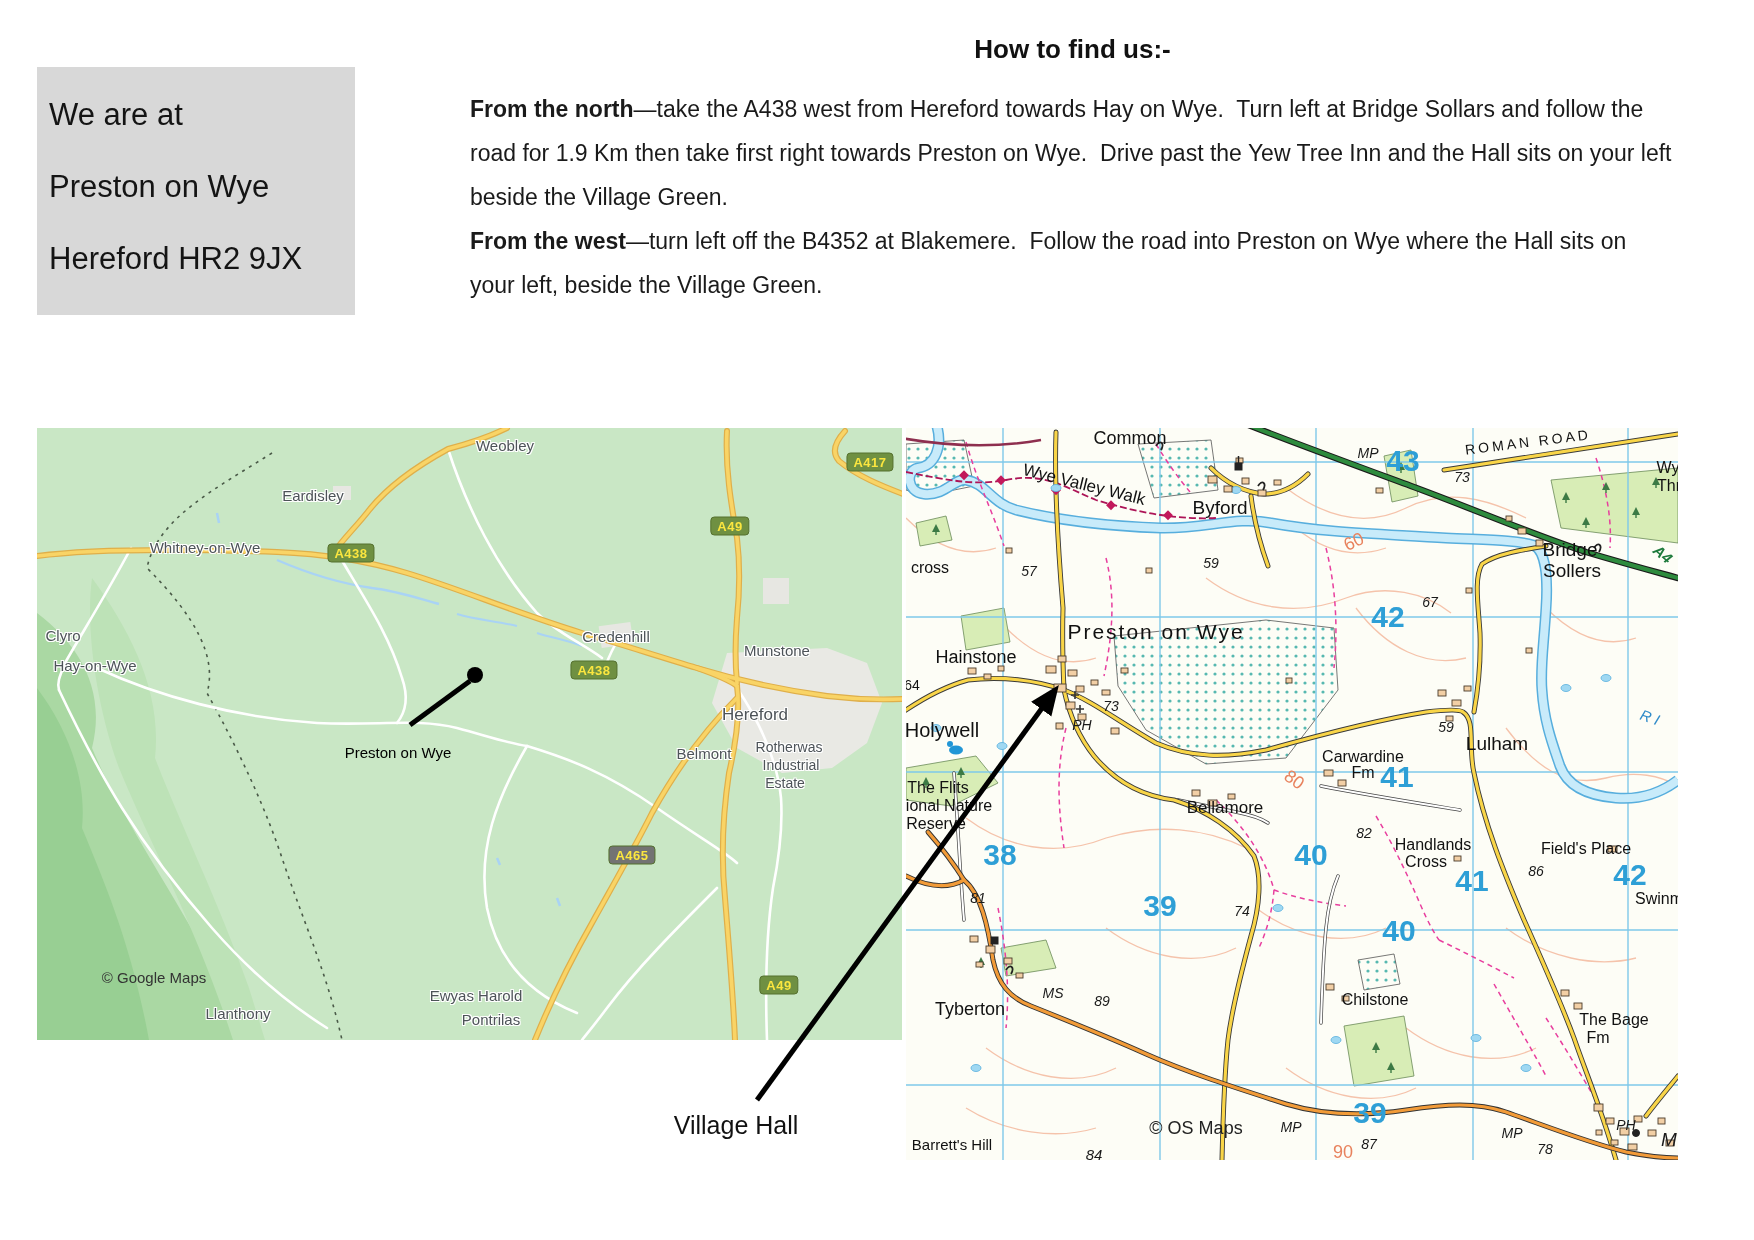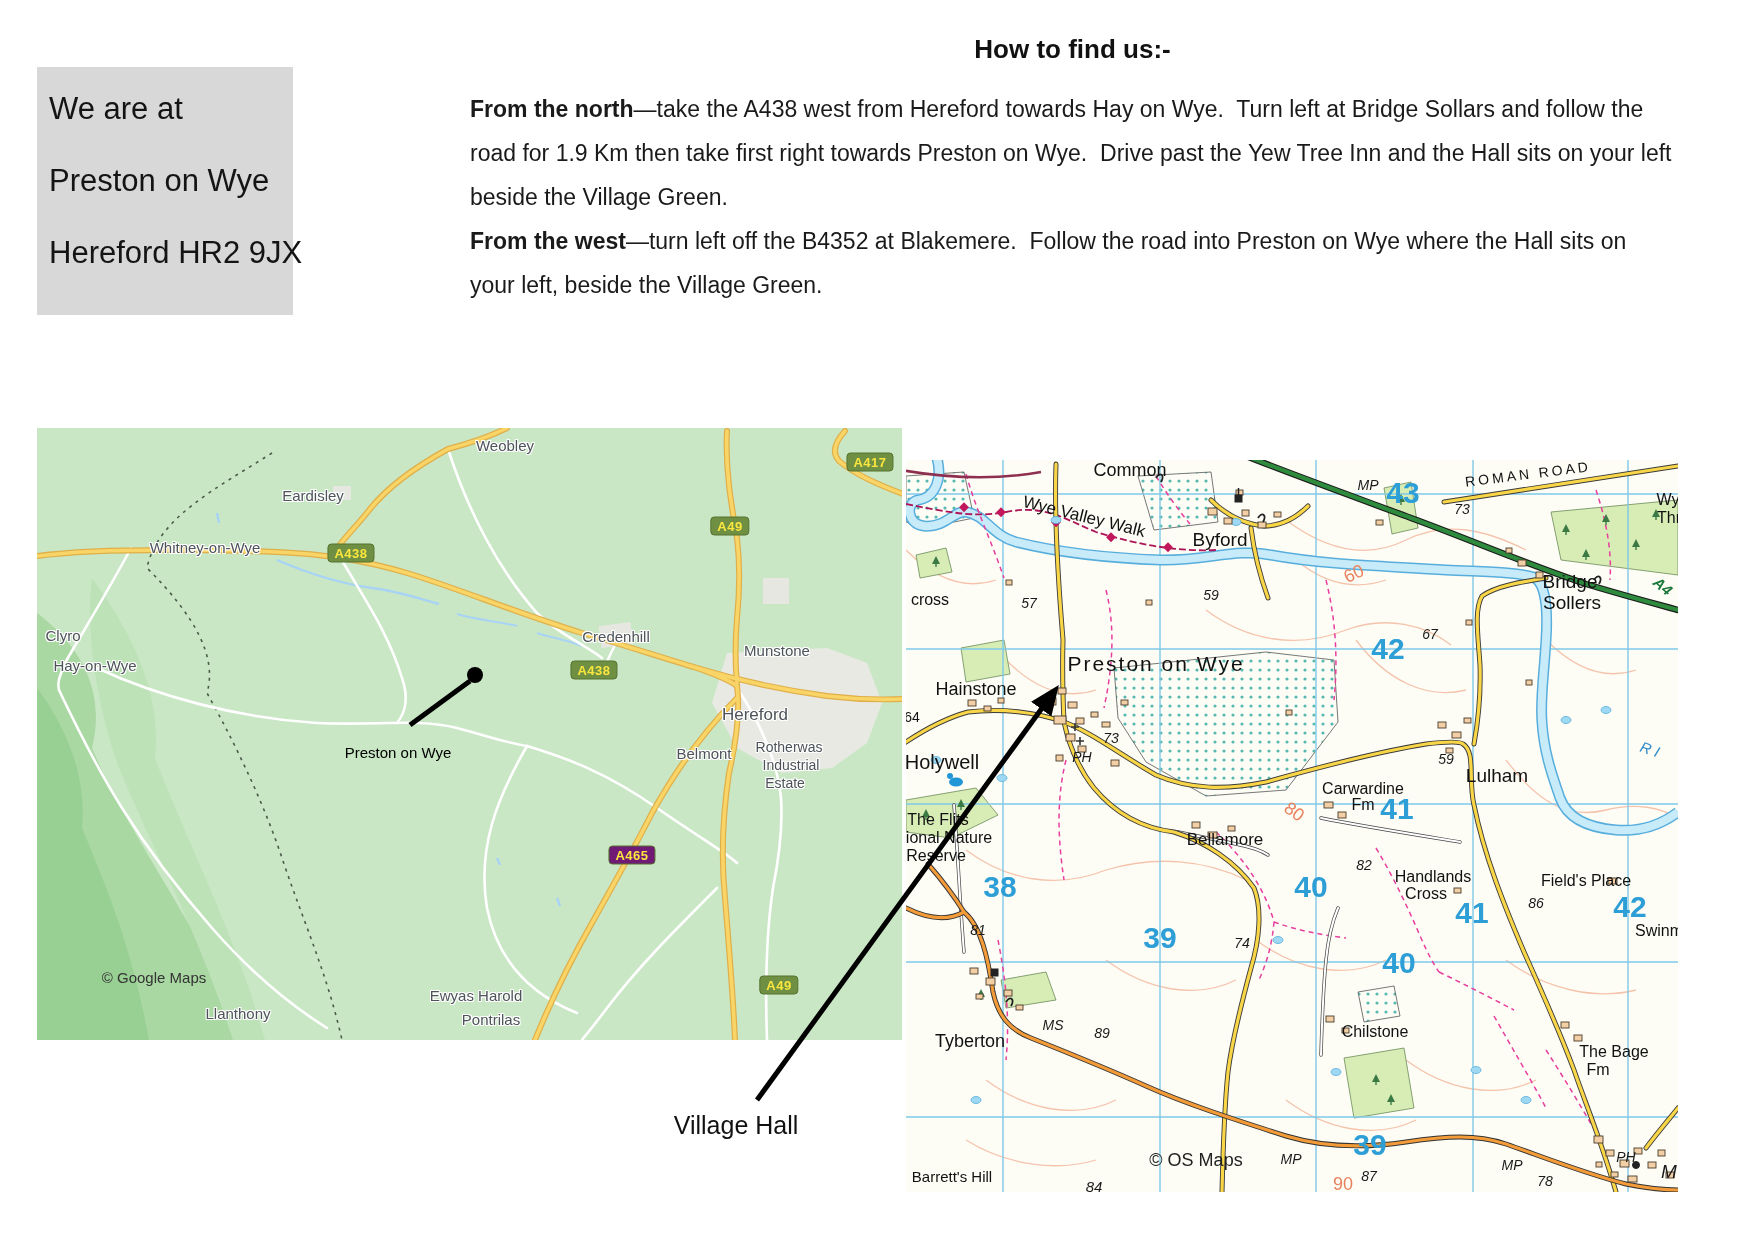--- a/index.html
+++ b/index.html
@@ -1,33 +1,33 @@
 <!DOCTYPE html>
 <html><head>
 <meta charset="utf-8">
 <style>
   html,body{margin:0;padding:0;background:#fff;font-family:"Liberation Sans",sans-serif;}
   #page{position:relative;width:1754px;height:1240px;background:#fff;overflow:hidden;}
 
   
-  .addr{position:absolute;left:37px;top:67px;width:256px;height:248px;background:#d8d8d8;
-        padding:6px 0 0 12px;box-sizing:border-box;}
+  .addr{position:absolute;left:37px;top:67px;width:318px;height:248px;background:#d8d8d8;
+        padding:12px 0 0 12px;box-sizing:border-box;}
   .addr div{font-size:31px;line-height:72px;color:#141414;white-space:nowrap;}
 
   
   .howto{position:absolute;left:470px;top:34px;width:1205px;color:#1a1a1a;}
   .howto h1{font-size:26px;margin:0 0 22px 0;color:#111;text-align:center;}
   .howto p{font-size:23px;line-height:44px;margin:0;}
   .howto p span{white-space:pre-wrap;}
   .howto b{font-weight:bold;}
 
   
   .map{position:absolute;overflow:hidden;}
   #gmap{left:37px;top:428px;width:865px;height:612px;background:#c9e7c5;}
-  #osmap{left:906px;top:428px;width:772px;height:732px;background:#fdfdf6;margin-top:32px;}
+  #osmap{left:906px;top:428px;width:772px;height:732px;background:#fdfdf6;}
   .map svg{position:absolute;left:0;top:0;}
 
   .lbl{position:absolute;transform:translate(-50%,-50%);white-space:nowrap;pointer-events:none;}
   
   .glbl{color:#4d5358;font-size:15px;
         text-shadow:-1px -1px 0 #fff,1px -1px 0 #fff,-1px 1px 0 #fff,1px 1px 0 #fff,0 1px 0 #fff,0 -1px 0 #fff;}
   .ganno{color:#000;font-size:25px;text-shadow:none;font-family:"Liberation Sans",sans-serif;}
   .gattr{color:#333;font-size:15px;text-shadow:none;}
   .badge{position:absolute;transform:translate(-50%,-50%);background:#6f9042;color:#fbe63f;
          font-size:13px;font-weight:bold;padding:1px 6px;border-radius:4px;border:1px solid #55702f;
@@ -132,21 +132,21 @@
       <span class="lbl glbl" style="left: 748px; top: 355px; font-size: 14px; transform: translate(-50%, -50%);">Estate</span>
       <span class="lbl glbl" style="left: 201px; top: 585px; font-size: 15px; transform: translate(-50%, -50%);">Llanthony</span>
       <span class="lbl glbl" style="left: 439px; top: 567px; font-size: 15px; transform: translate(-50%, -50%);">Ewyas Harold</span>
       <span class="lbl glbl" style="left: 454px; top: 591px; font-size: 15px; transform: translate(-50%, -50%);">Pontrilas</span>
       <span class="lbl gattr" style="left: 117px; top: 549px; font-size: 15px; transform: translate(-50%, -50%);">© Google Maps</span>
       <span class="lbl ganno" style="left: 361px; top: 324px; font-size: 15px; transform: translate(-50%, -50%);">Preston on Wye</span>
       <span class="badge" style="left: 833px; top: 34px; background: rgb(111, 144, 66); color: rgb(251, 230, 63);">A417</span>
       <span class="badge" style="left: 693px; top: 98px; background: rgb(111, 144, 66); color: rgb(251, 230, 63);">A49</span>
       <span class="badge" style="left: 314px; top: 125px; background: rgb(111, 144, 66); color: rgb(251, 230, 63);">A438</span>
       <span class="badge" style="left: 557px; top: 242px; background: rgb(111, 144, 66); color: rgb(251, 230, 63);">A438</span>
-      <span class="badge" style="left: 595px; top: 427px; background: #701a75; color: rgb(251, 230, 63);">A465</span>
+      <span class="badge" style="left: 595px; top: 427px; background: #737373; color: rgb(251, 230, 63);">A465</span>
       <span class="badge" style="left: 742px; top: 557px; background: rgb(111, 144, 66); color: rgb(251, 230, 63);">A49</span>
     </div>
 
   <div id="osmap" class="map">
     <svg width="772" height="732" viewBox="0 0 772 732">
       <defs>
         <pattern id="orch" width="9" height="9" patternUnits="userSpaceOnUse">
           <circle cx="3" cy="3" r="1.6" fill="#57b8b0"></circle>
         </pattern>
         <marker id="ah" markerWidth="10" markerHeight="10" refX="7" refY="3" orient="auto">

